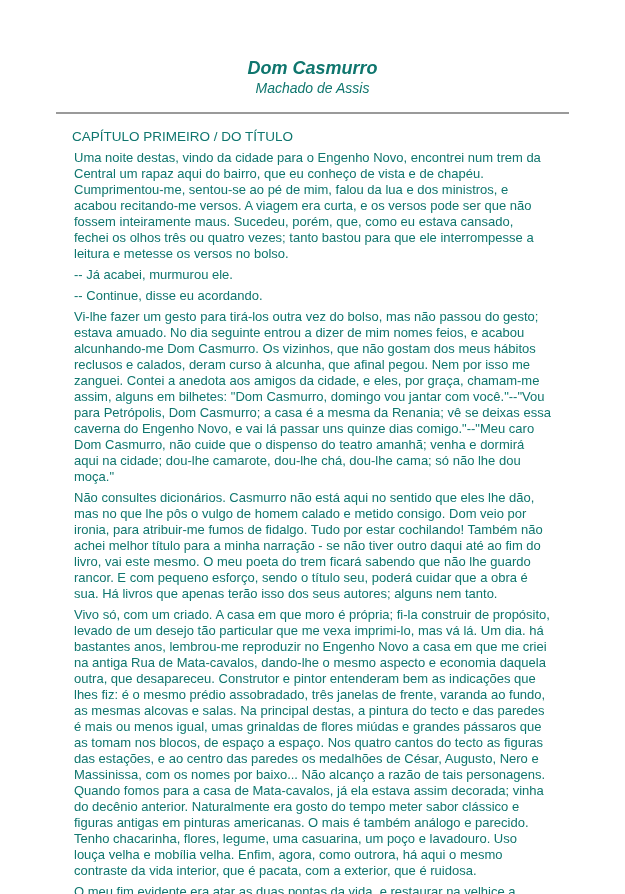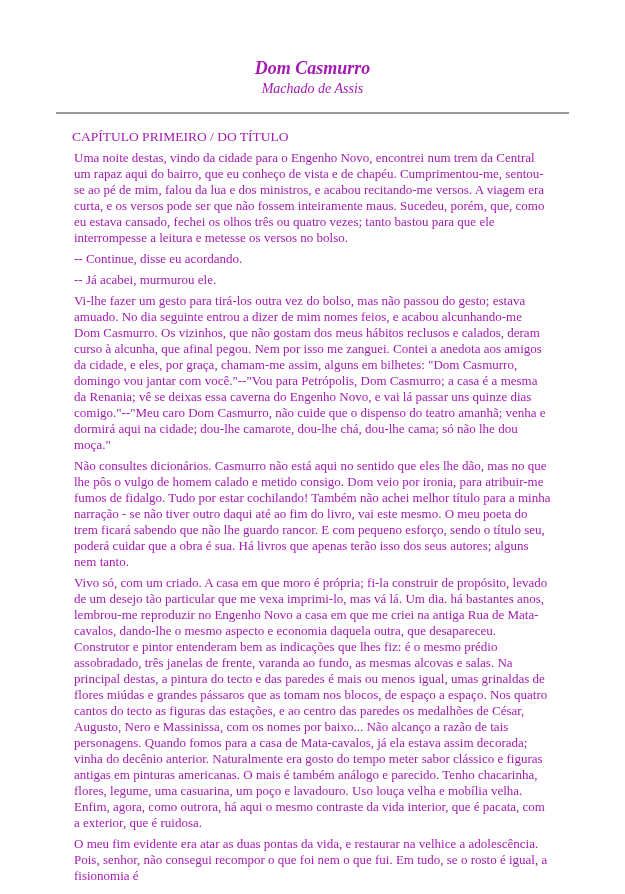--- a/index.html
+++ b/index.html
@@ -10,22 +10,22 @@
   body {
     width: 625px;
     height: 894px;
     overflow: hidden;
   }
   .page {
     box-sizing: border-box;
     width: 625px;
     height: 894px;
     padding: 58px 56px 0 56px;
-    font-family: Liberation Serif, serif;
-    color: #a21caf;
+    font-family: Liberation Sans, sans-serif;
+    color: #0f766e;
     background: #ffffff;
   }
   .title-block {
     text-align: center;
   }
   .book-title {
     font-size: 18px;
     line-height: 21px;
     font-weight: bold;
     font-style: italic;
@@ -62,22 +62,22 @@
   <header class="title-block">
     <h1 class="book-title">Dom Casmurro</h1>
     <div class="book-author">Machado de Assis</div>
   </header>
 
   <hr class="divider">
 
   <section class="chapter">
     <p class="chapter-heading">CAPÍTULO PRIMEIRO / DO TÍTULO</p>
     <p class="para">Uma noite destas, vindo da cidade para o Engenho Novo, encontrei num trem da Central um rapaz aqui do bairro, que eu conheço de vista e de chapéu. Cumprimentou-me, sentou-se ao pé de mim, falou da lua e dos ministros, e acabou recitando-me versos. A viagem era curta, e os versos pode ser que não fossem inteiramente maus. Sucedeu, porém, que, como eu estava cansado, fechei os olhos três ou quatro vezes; tanto bastou para que ele interrompesse a leitura e metesse os versos no bolso.</p>
+    <p class="para">-- Já acabei, murmurou ele.</p>
     <p class="para">-- Continue, disse eu acordando.</p>
-    <p class="para">-- Já acabei, murmurou ele.</p>
     <p class="para">Vi-lhe fazer um gesto para tirá-los outra vez do bolso, mas não passou do gesto; estava amuado. No dia seguinte entrou a dizer de mim nomes feios, e acabou alcunhando-me Dom Casmurro. Os vizinhos, que não gostam dos meus hábitos reclusos e calados, deram curso à alcunha, que afinal pegou. Nem por isso me zanguei. Contei a anedota aos amigos da cidade, e eles, por graça, chamam-me assim, alguns em bilhetes: "Dom Casmurro, domingo vou jantar com você."--"Vou para Petrópolis, Dom Casmurro; a casa é a mesma da Renania; vê se deixas essa caverna do Engenho Novo, e vai lá passar uns quinze dias comigo."--"Meu caro Dom Casmurro, não cuide que o dispenso do teatro amanhã; venha e dormirá aqui na cidade; dou-lhe camarote, dou-lhe chá, dou-lhe cama; só não lhe dou moça."</p>
     <p class="para">Não consultes dicionários. Casmurro não está aqui no sentido que eles lhe dão, mas no que lhe pôs o vulgo de homem calado e metido consigo. Dom veio por ironia, para atribuir-me fumos de fidalgo. Tudo por estar cochilando! Também não achei melhor título para a minha narração - se não tiver outro daqui até ao fim do livro, vai este mesmo. O meu poeta do trem ficará sabendo que não lhe guardo rancor. E com pequeno esforço, sendo o título seu, poderá cuidar que a obra é sua. Há livros que apenas terão isso dos seus autores; alguns nem tanto.</p>
   </section>
 
   <section class="chapter">
     <p class="para">Vivo só, com um criado. A casa em que moro é própria; fi-la construir de propósito, levado de um desejo tão particular que me vexa imprimi-lo, mas vá lá. Um dia. há bastantes anos, lembrou-me reproduzir no Engenho Novo a casa em que me criei na antiga Rua de Mata-cavalos, dando-lhe o mesmo aspecto e economia daquela outra, que desapareceu. Construtor e pintor entenderam bem as indicações que lhes fiz: é o mesmo prédio assobradado, três janelas de frente, varanda ao fundo, as mesmas alcovas e salas. Na principal destas, a pintura do tecto e das paredes é mais ou menos igual, umas grinaldas de flores miúdas e grandes pássaros que as tomam nos blocos, de espaço a espaço. Nos quatro cantos do tecto as figuras das estações, e ao centro das paredes os medalhões de César, Augusto, Nero e Massinissa, com os nomes por baixo... Não alcanço a razão de tais personagens. Quando fomos para a casa de Mata-cavalos, já ela estava assim decorada; vinha do decênio anterior. Naturalmente era gosto do tempo meter sabor clássico e figuras antigas em pinturas americanas. O mais é também análogo e parecido. Tenho chacarinha, flores, legume, uma casuarina, um poço e lavadouro. Uso louça velha e mobília velha. Enfim, agora, como outrora, há aqui o mesmo contraste da vida interior, que é pacata, com a exterior, que é ruidosa.</p>
     <p class="para">O meu fim evidente era atar as duas pontas da vida, e restaurar na velhice a adolescência. Pois, senhor, não consegui recompor o que foi nem o que fui. Em tudo, se o rosto é igual, a fisionomia é</p>
   </section>
 </main>
 

